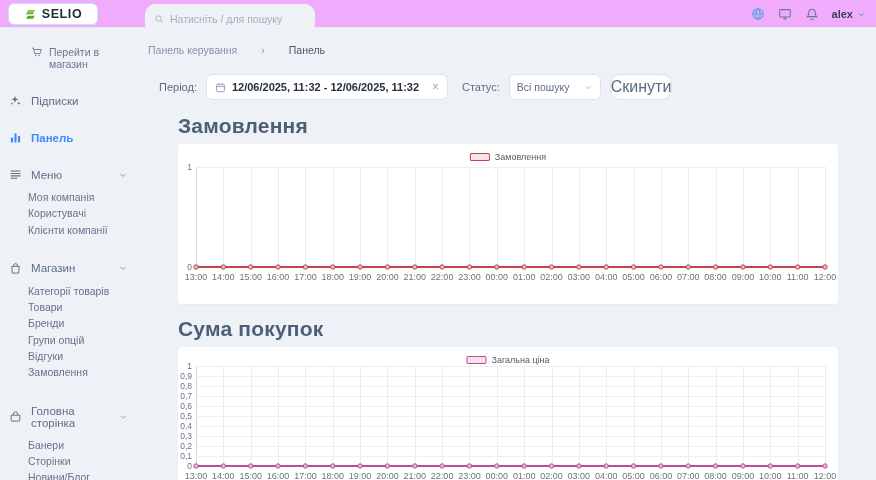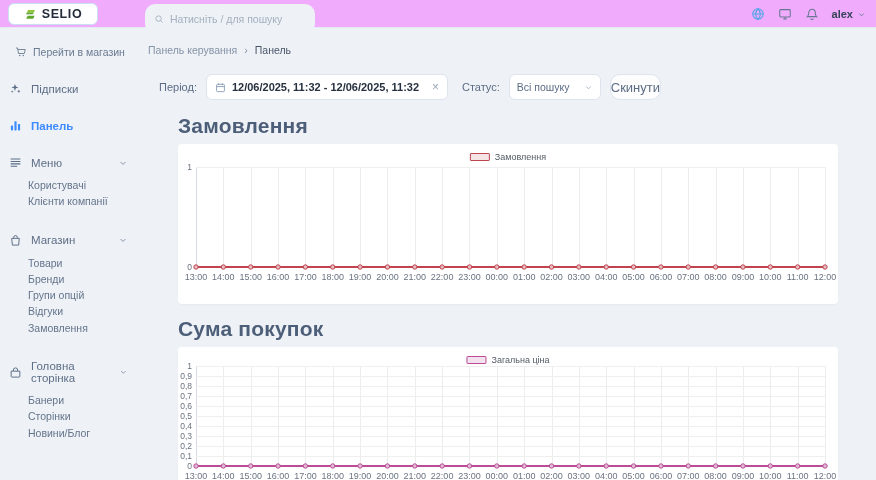--- a/index.html
+++ b/index.html
@@ -17,46 +17,46 @@
   .top-right { position:absolute; right:10px; top:0; height:28px; display:flex; align-items:center; gap:13px; }
   .top-ic { width:14px; height:14px; color:#66788f; cursor:pointer; display:inline-flex; }
   .top-ic svg { width:100%; height:100%; }
   .top-ic.globe { color:#4da3e8; }
   .usermenu { display:flex; align-items:center; gap:4px; cursor:pointer; }
   .username { font-size:11px; color:#344256; font-weight:600; }
   .usermenu svg { width:9px; height:9px; color:#66788f; }
 
   
   .sidebar { position:absolute; left:0; top:28px; width:140px; bottom:0; padding-top:10px; }
-  .store-link { display:flex; align-items:flex-start; gap:6px; padding-left:15px; margin-top:8px; color:#6a7a90; font-size:10.5px; cursor:pointer; }
+  .store-link { display:flex; align-items:flex-start; gap:6px; padding-left:31px; margin-top:8px; color:#6a7a90; font-size:10.5px; cursor:pointer; }
   .store-link svg { width:12px; height:12px; }
   .side-section { display:flex; align-items:center; gap:9px; padding:0 12px 0 9px; margin-top:24px; font-size:11.5px; color:#5d6e86; cursor:pointer; }
   .side-section.active { color:#3d8bfd; font-weight:600; }
   .s-icon { width:13px; height:13px; display:inline-flex; flex:0 0 auto; }
   .s-icon svg { width:100%; height:100%; }
   .s-chev { margin-left:auto; width:10px; height:10px; display:inline-flex; color:#7d8ca0; }
   .s-chev svg { width:100%; height:100%; }
   .side-sub { margin-top:8px; }
   .side-sub .sub-item { padding-left:28px; font-size:10.5px; color:#64748b; line-height:16.3px; cursor:pointer; white-space:nowrap; }
 
   
   .main { position:absolute; left:140px; top:28px; right:0; bottom:0; }
-  .breadcrumb { margin:16px 0 0 8px; font-size:10.5px; color:#8593a6; display:flex; gap:7px; align-items:center; }
+  .breadcrumb { margin:16px 0 0 8px; font-size:10.5px; color:#8593a6; display:flex; gap:24px; align-items:center; }
   .crumb-current { color:#4a5769; }
   .filters { display:flex; align-items:center; margin:18px 0 0 19px; font-size:11px; color:#5c6c84; }
   .f-label { margin-right:9px; }
   .period-input { width:242px; height:26px; background:#fff; border:1px solid #dde4ee; border-radius:6px; display:flex; align-items:center; padding:0 8px; gap:6px; cursor:text; }
   .period-input svg { width:11px; height:11px; color:#7f93ad; flex:0 0 auto; }
   .period-value { font-size:11px; font-weight:700; color:#26303e; white-space:nowrap; }
   .clear-x { margin-left:auto; color:#9aa7b6; font-size:12px; cursor:pointer; line-height:1; }
   .status-label { margin-left:14px; margin-right:9px; }
   .status-select { width:92px; height:26px; background:#fff; border:1px solid #dde4ee; border-radius:6px; display:flex; align-items:center; padding:0 7px; cursor:pointer; }
   .status-value { font-size:10.5px; color:#5c6c84; white-space:nowrap; }
   .status-select svg { margin-left:auto; width:9px; height:9px; color:#9aa7b6; }
-  .reset-btn { margin-left:9px; height:26px; padding:0 0; background:#fdfdfe; border:1px solid #dde4ee; border-radius:10px; color:#5c6c84; font-size:13px; font-family:inherit; cursor:pointer; }
+  .reset-btn { margin-left:9px; height:26px; padding:0 0; background:#fdfdfe; border:1px solid #dde4ee; border-radius:10px; color:#5c6c84; font-size:16px; font-family:inherit; cursor:pointer; }
   .section-title { margin:14px 0 6px 38px; font-size:21px; line-height:24px; font-weight:700; color:#4d5e78; letter-spacing:.2px; }
   .section-title.second { margin-top:13px; }
   .card { position:relative; margin-left:38px; width:660px; height:160px; background:#fff; border-radius:4px; box-shadow:0 1px 2px rgba(30,50,80,.04); }
 
   
   .legend { position:absolute; top:8px; left:50%; transform:translateX(-50%); display:flex; align-items:center; gap:5px; }
   .legend-swatch { width:20px; height:8px; border-radius:1px; }
   .legend-label { font-size:9px; color:#555c66; white-space:nowrap; }
   .plot { position:absolute; left:18px; width:629px; height:100px; }
   .vgrid { position:absolute; top:0; bottom:0; width:0; border-left:1px solid #ededed; }
@@ -150,38 +150,40 @@
           </svg>
         </span>
         <span class="s-label">Меню</span>
         <span class="s-chev">
           <svg viewBox="0 0 24 24" fill="none" stroke="currentColor" stroke-width="2.2">
             <path d="M6 9.5l6 6 6-6"></path>
           </svg>
         </span>
       </div>
       <div class="side-sub">
+        <div class="sub-item">Моя компанія</div>
         <div class="sub-item">Користувачі</div>
         <div class="sub-item">Клієнти компанії</div>
       </div>
       <div class="side-section">
         <span class="s-icon">
           <svg viewBox="0 0 24 24" fill="none" stroke="currentColor" stroke-width="1.8">
             <path d="M5 8h14l-1.2 12.5H6.2z"></path>
             <path d="M8.5 8V6.5a3.5 3.5 0 0 1 7 0V8"></path>
           </svg>
         </span>
         <span class="s-label">Магазин</span>
         <span class="s-chev">
           <svg viewBox="0 0 24 24" fill="none" stroke="currentColor" stroke-width="2.2">
             <path d="M6 9.5l6 6 6-6"></path>
           </svg>
         </span>
       </div>
       <div class="side-sub">
+        <div class="sub-item">Категорії товарів</div>
         <div class="sub-item">Товари</div>
         <div class="sub-item">Бренди</div>
         <div class="sub-item">Групи опцій</div>
         <div class="sub-item">Відгуки</div>
         <div class="sub-item">Замовлення</div>
       </div>
       <div class="side-section">
         <span class="s-icon">
           <svg viewBox="0 0 24 24" fill="none" stroke="currentColor" stroke-width="1.8">
             <path d="M4 9.5h16V19a1.5 1.5 0 0 1-1.5 1.5h-13A1.5 1.5 0 0 1 4 19z"></path>

